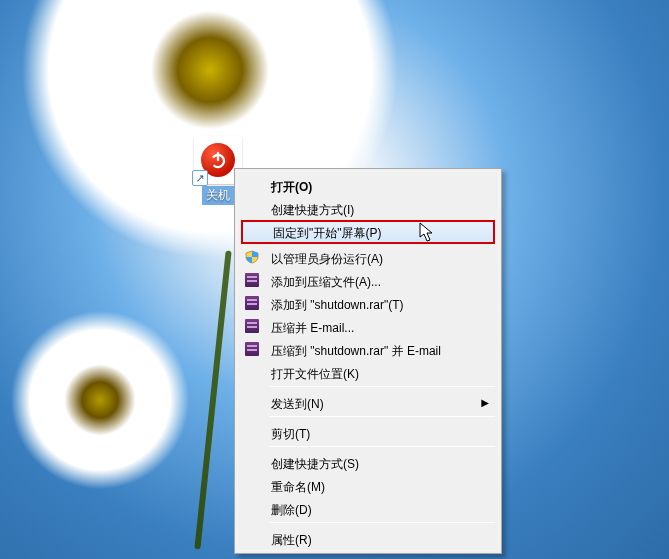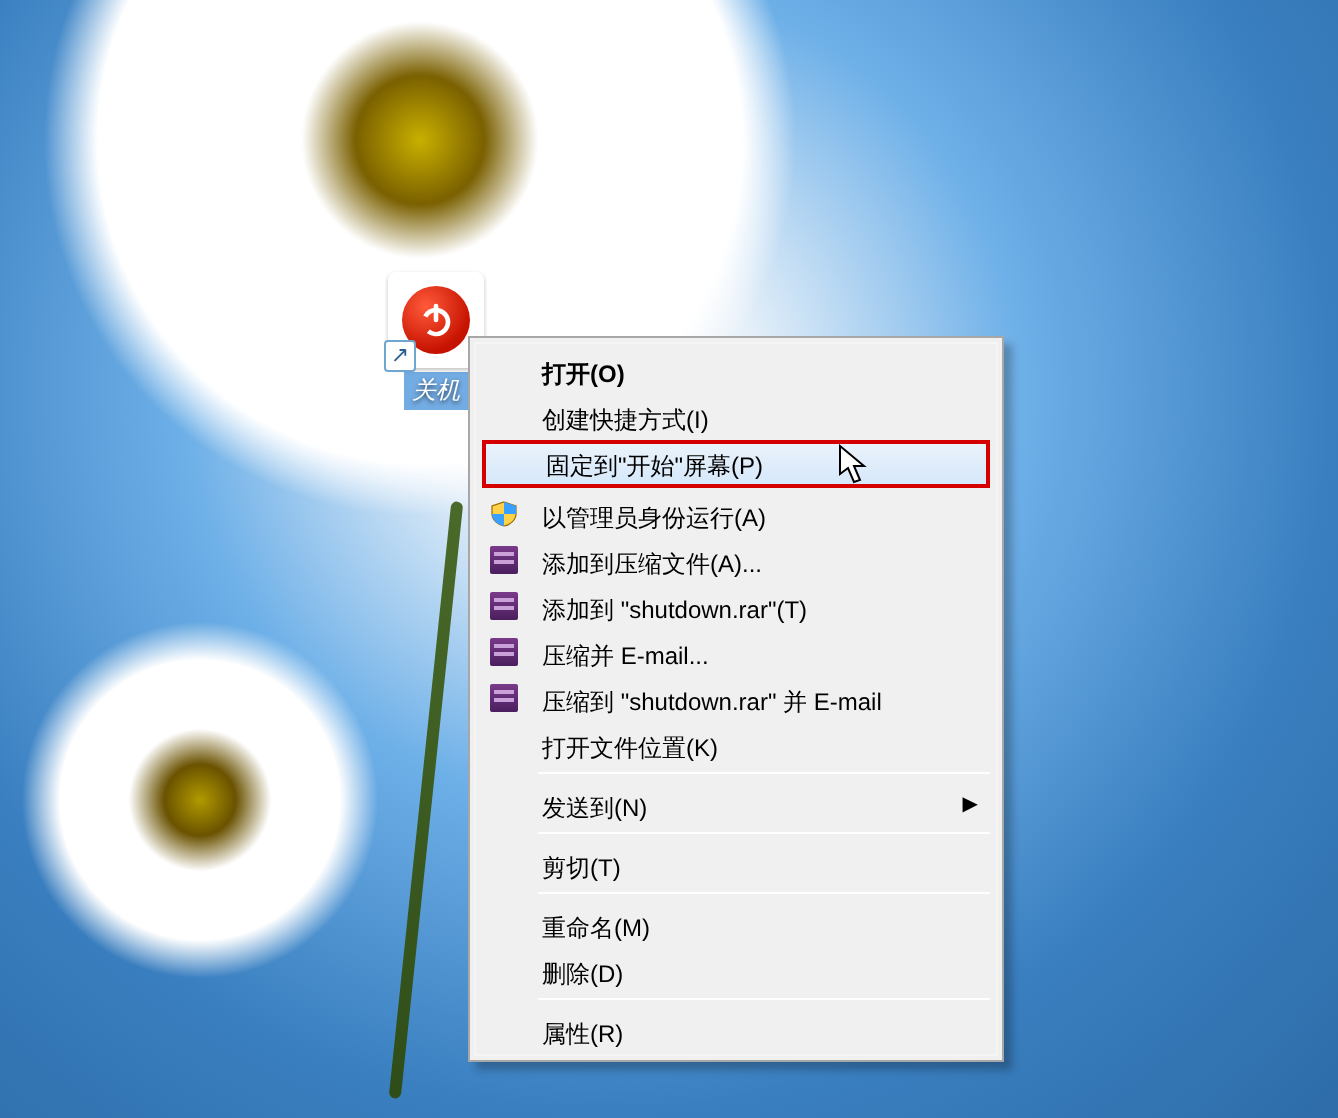--- a/index.html
+++ b/index.html
@@ -66,21 +66,20 @@
       display:flex;align-items:center;justify-content:center;
       font-size:11px;color:#2b5f93;line-height:1;
     }
     .icon-label {
       color:#fff;font-size:12px;text-shadow:0 1px 2px rgba(0,0,0,.6);
       background: rgba(0, 102, 204, 0.55);
       padding: 1px 4px;
       display:inline-block;
       max-width: 62px;
       overflow:hidden;
-      font-style:italic;
     }
     
     .context-menu {
       position:absolute;
       left: 234px;
       top: 168px;
       width: 268px;
       background:#f0f0f0;
       border:1px solid #a7a7a7;
       box-shadow: 4px 4px 4px rgba(0,0,0,.25);
@@ -234,20 +233,23 @@
 
     <div class="separator"></div>
 
     <div class="menu-item">
       <span>剪切(T)</span>
     </div>
 
 
     <div class="separator"></div>
 
+    <div class="menu-item">
+      <span>创建快捷方式(S)</span>
+    </div>
 
     <div class="menu-item">
       <span>重命名(M)</span>
     </div>
 
     <div class="menu-item">
       <span>删除(D)</span>
     </div>
 
     <div class="separator"></div>

